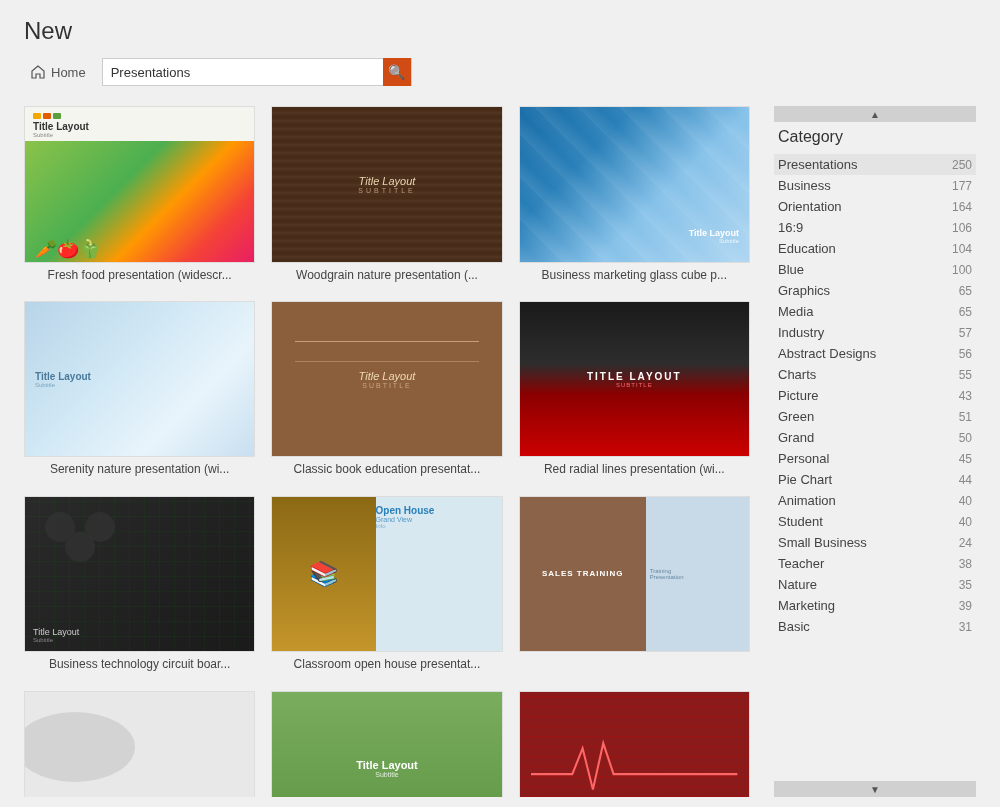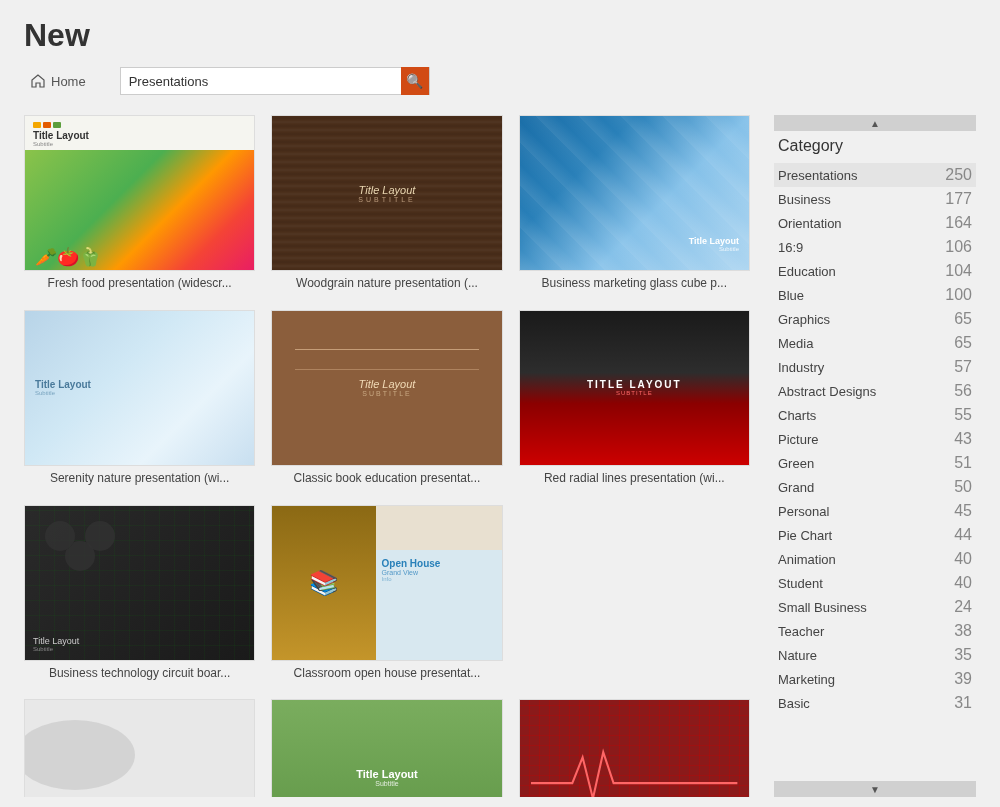--- a/index.html
+++ b/index.html
@@ -14,30 +14,30 @@
       display: flex;
       flex-direction: column;
       height: 807px;
       background: #f0f0f0;
     }
     .header {
       padding: 18px 24px 10px 24px;
       background: #f0f0f0;
     }
     .page-title {
-      font-size: 32px;
-      font-weight: 700;
+      font-size: 24px;
+      font-weight: 400;
       color: #333;
       line-height: 1.1;
       margin-bottom: 14px;
     }
     .nav-bar {
       display: flex;
       align-items: center;
-      gap: 28px;
+      gap: 10px;
       margin-bottom: 10px;
     }
     .home-btn {
       display: flex;
       align-items: center;
       gap: 5px;
       background: none;
       border: none;
       cursor: pointer;
       font-size: 13px;
@@ -335,22 +335,21 @@
       width: 45%;
       background: linear-gradient(180deg, #8b6914 0%, #c4952a 100%);
       display: flex;
       align-items: center;
       justify-content: center;
       font-size: 24px;
     }
     .thumb-classroom .right-half {
       width: 55%;
       background: #d8e8f0;
-      padding: 8px 6px;
-      margin-top: 44px;
+      padding: 8px 0;
     }
     .thumb-classroom .open-house {
       font-size: 10px;
       font-weight: bold;
       color: #2980b9;
     }
     .thumb-classroom .sub1 {
       font-size: 7px;
       color: #5499c7;
     }
@@ -493,21 +492,21 @@
       cursor: pointer;
       font-size: 13px;
       color: #444;
     }
     .category-item.active {
       background: #e4e4e4;
     }
     .category-name {}
     .category-count {
       color: #888;
-      font-size: 16px;
+      font-size: 12px;
     }
   </style>
 </head>
 <body>
 
 <div class="page">
 
   <div class="header">
     <h1 class="page-title">New</h1>
     <div class="nav-bar">
@@ -614,20 +613,29 @@
             <div class="right-half">
               <div class="open-house">Open House</div>
               <div class="sub1">Grand View</div>
               <div class="sub2">Info</div>
             </div>
           </div>
           <span class="template-label">Classroom open house presentat...</span>
         </div>
 
         <div class="template-item">
+          <div class="template-thumb thumb-sales">
+            <div class="left-panel">
+              <div class="sales-text">SALES TRAINING</div>
+            </div>
+            <div class="right-panel">
+              <div class="small-text">Training</div>
+              <div class="small-text">Presentation</div>
+            </div>
+          </div>
         </div>
 
         <div class="template-item">
           <div class="template-thumb thumb-50states">
             
             
           </div>
 
         </div>
 

